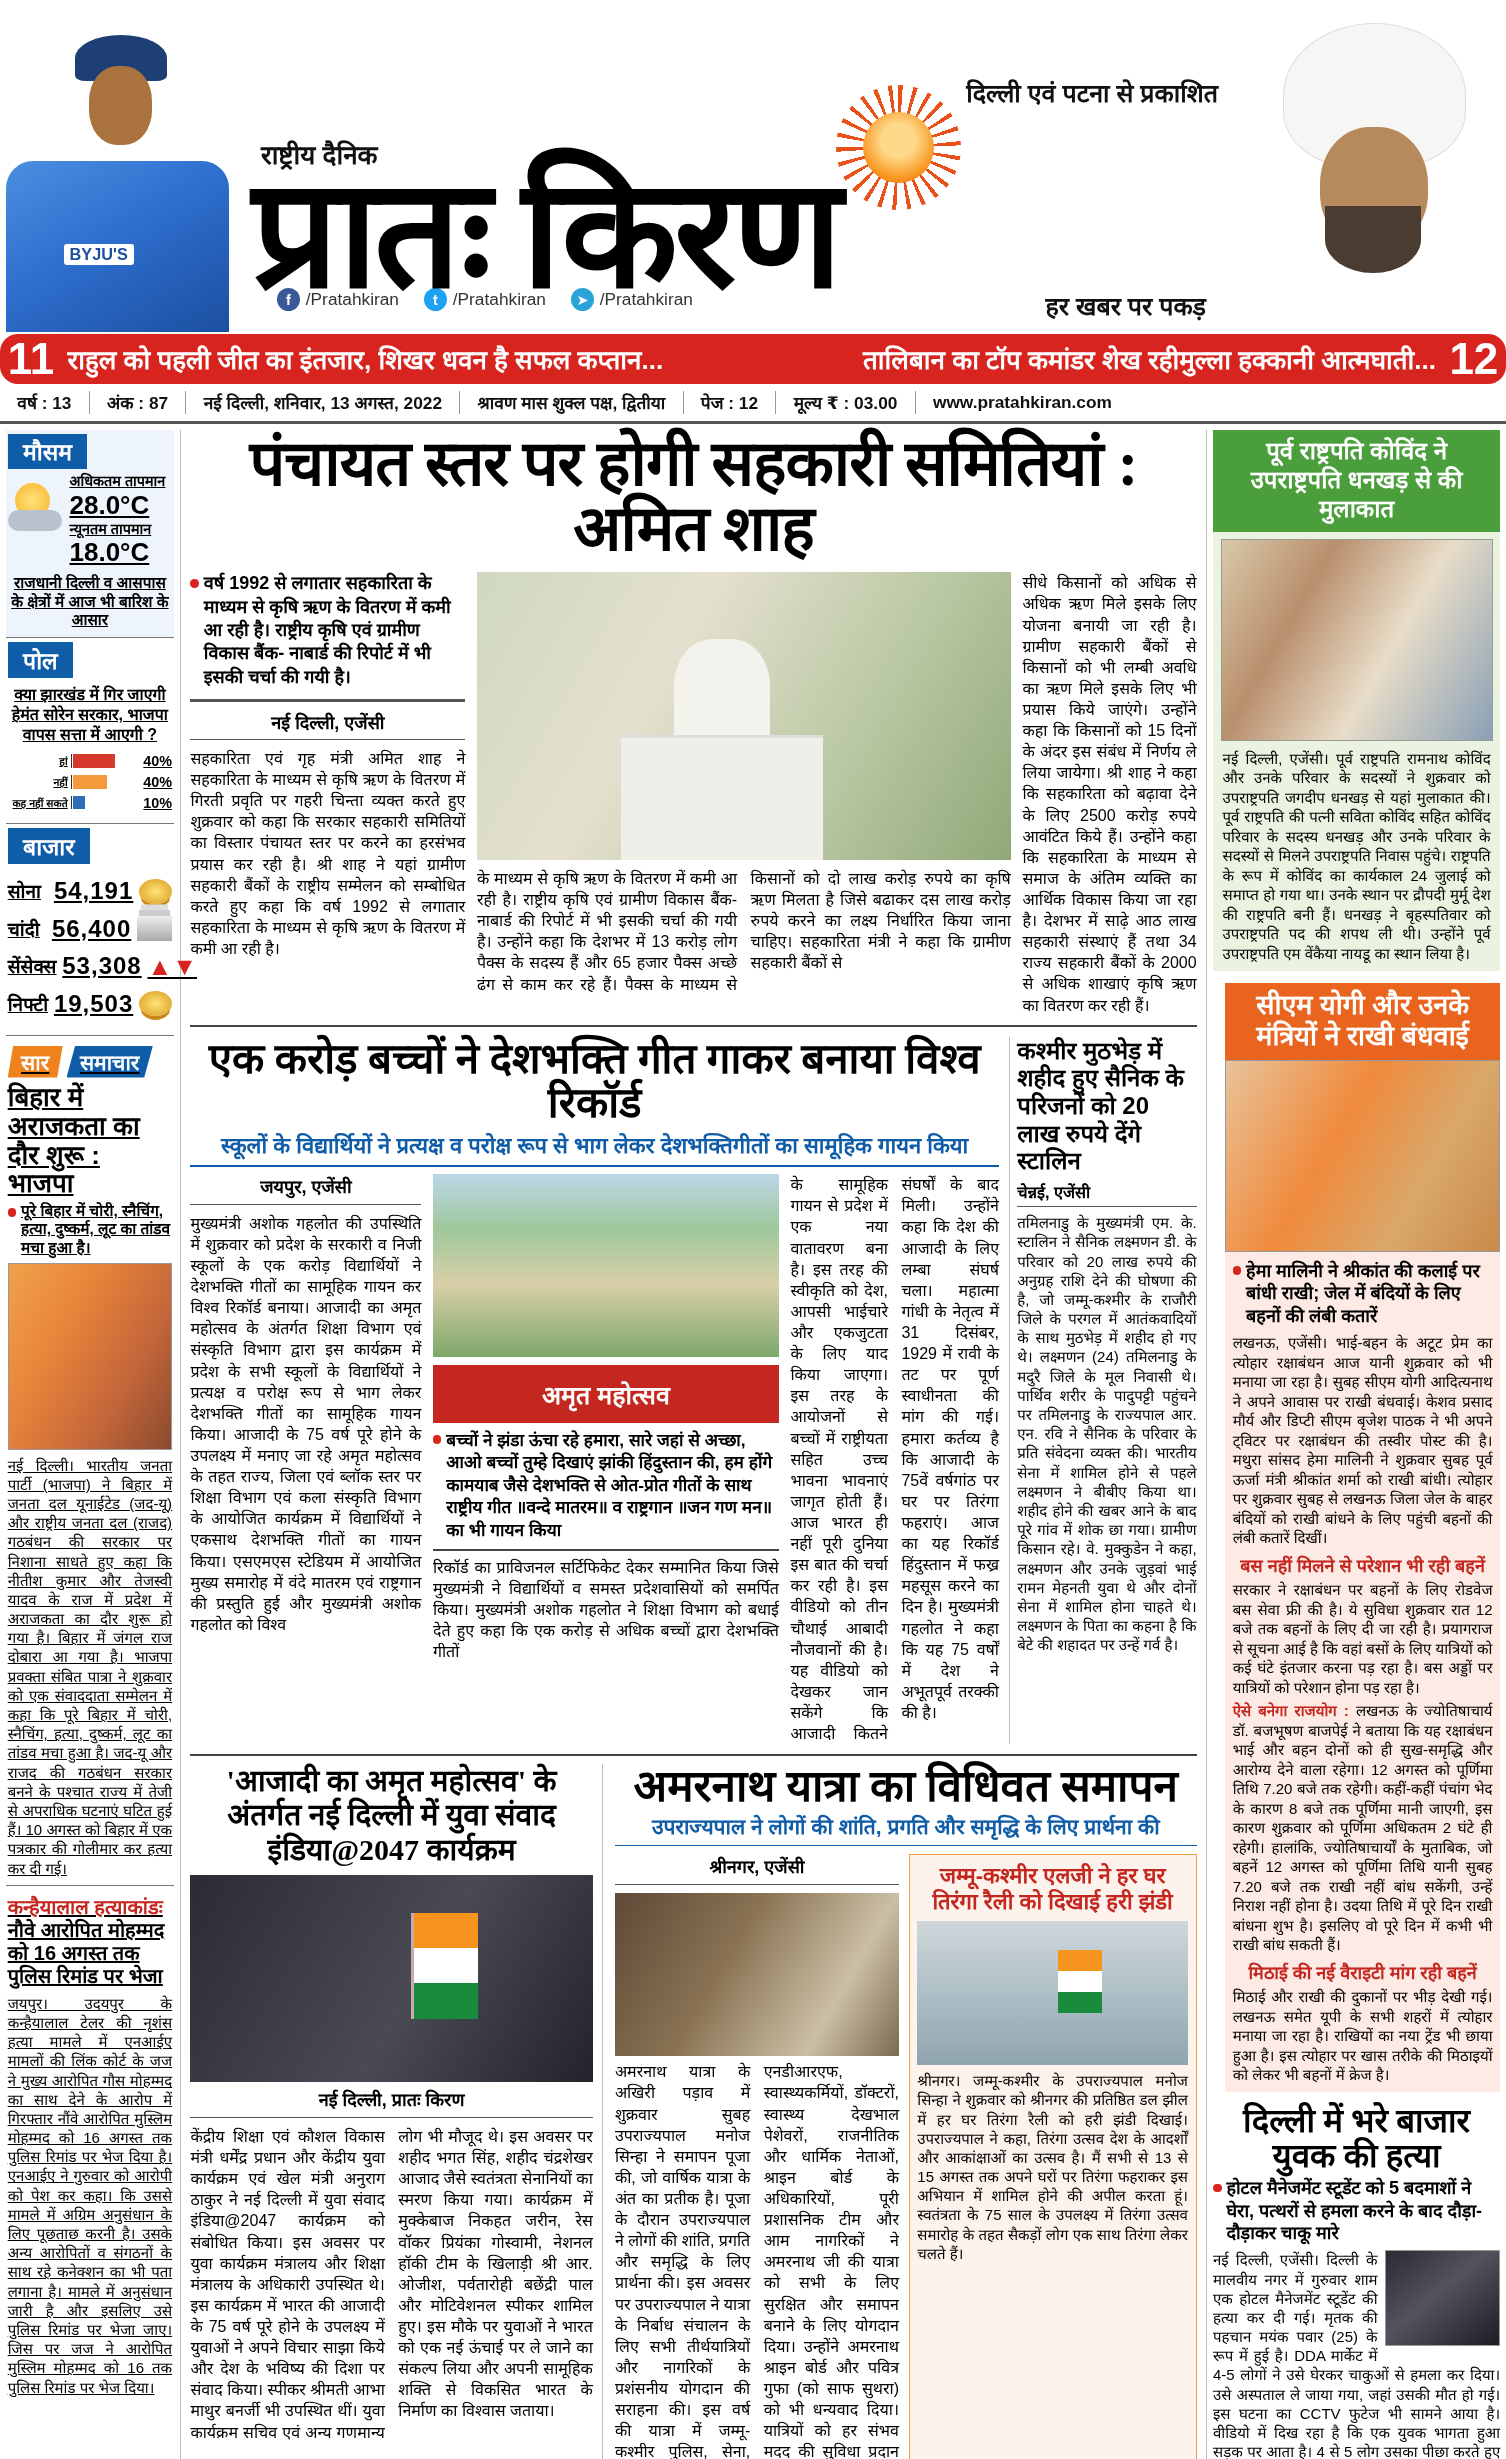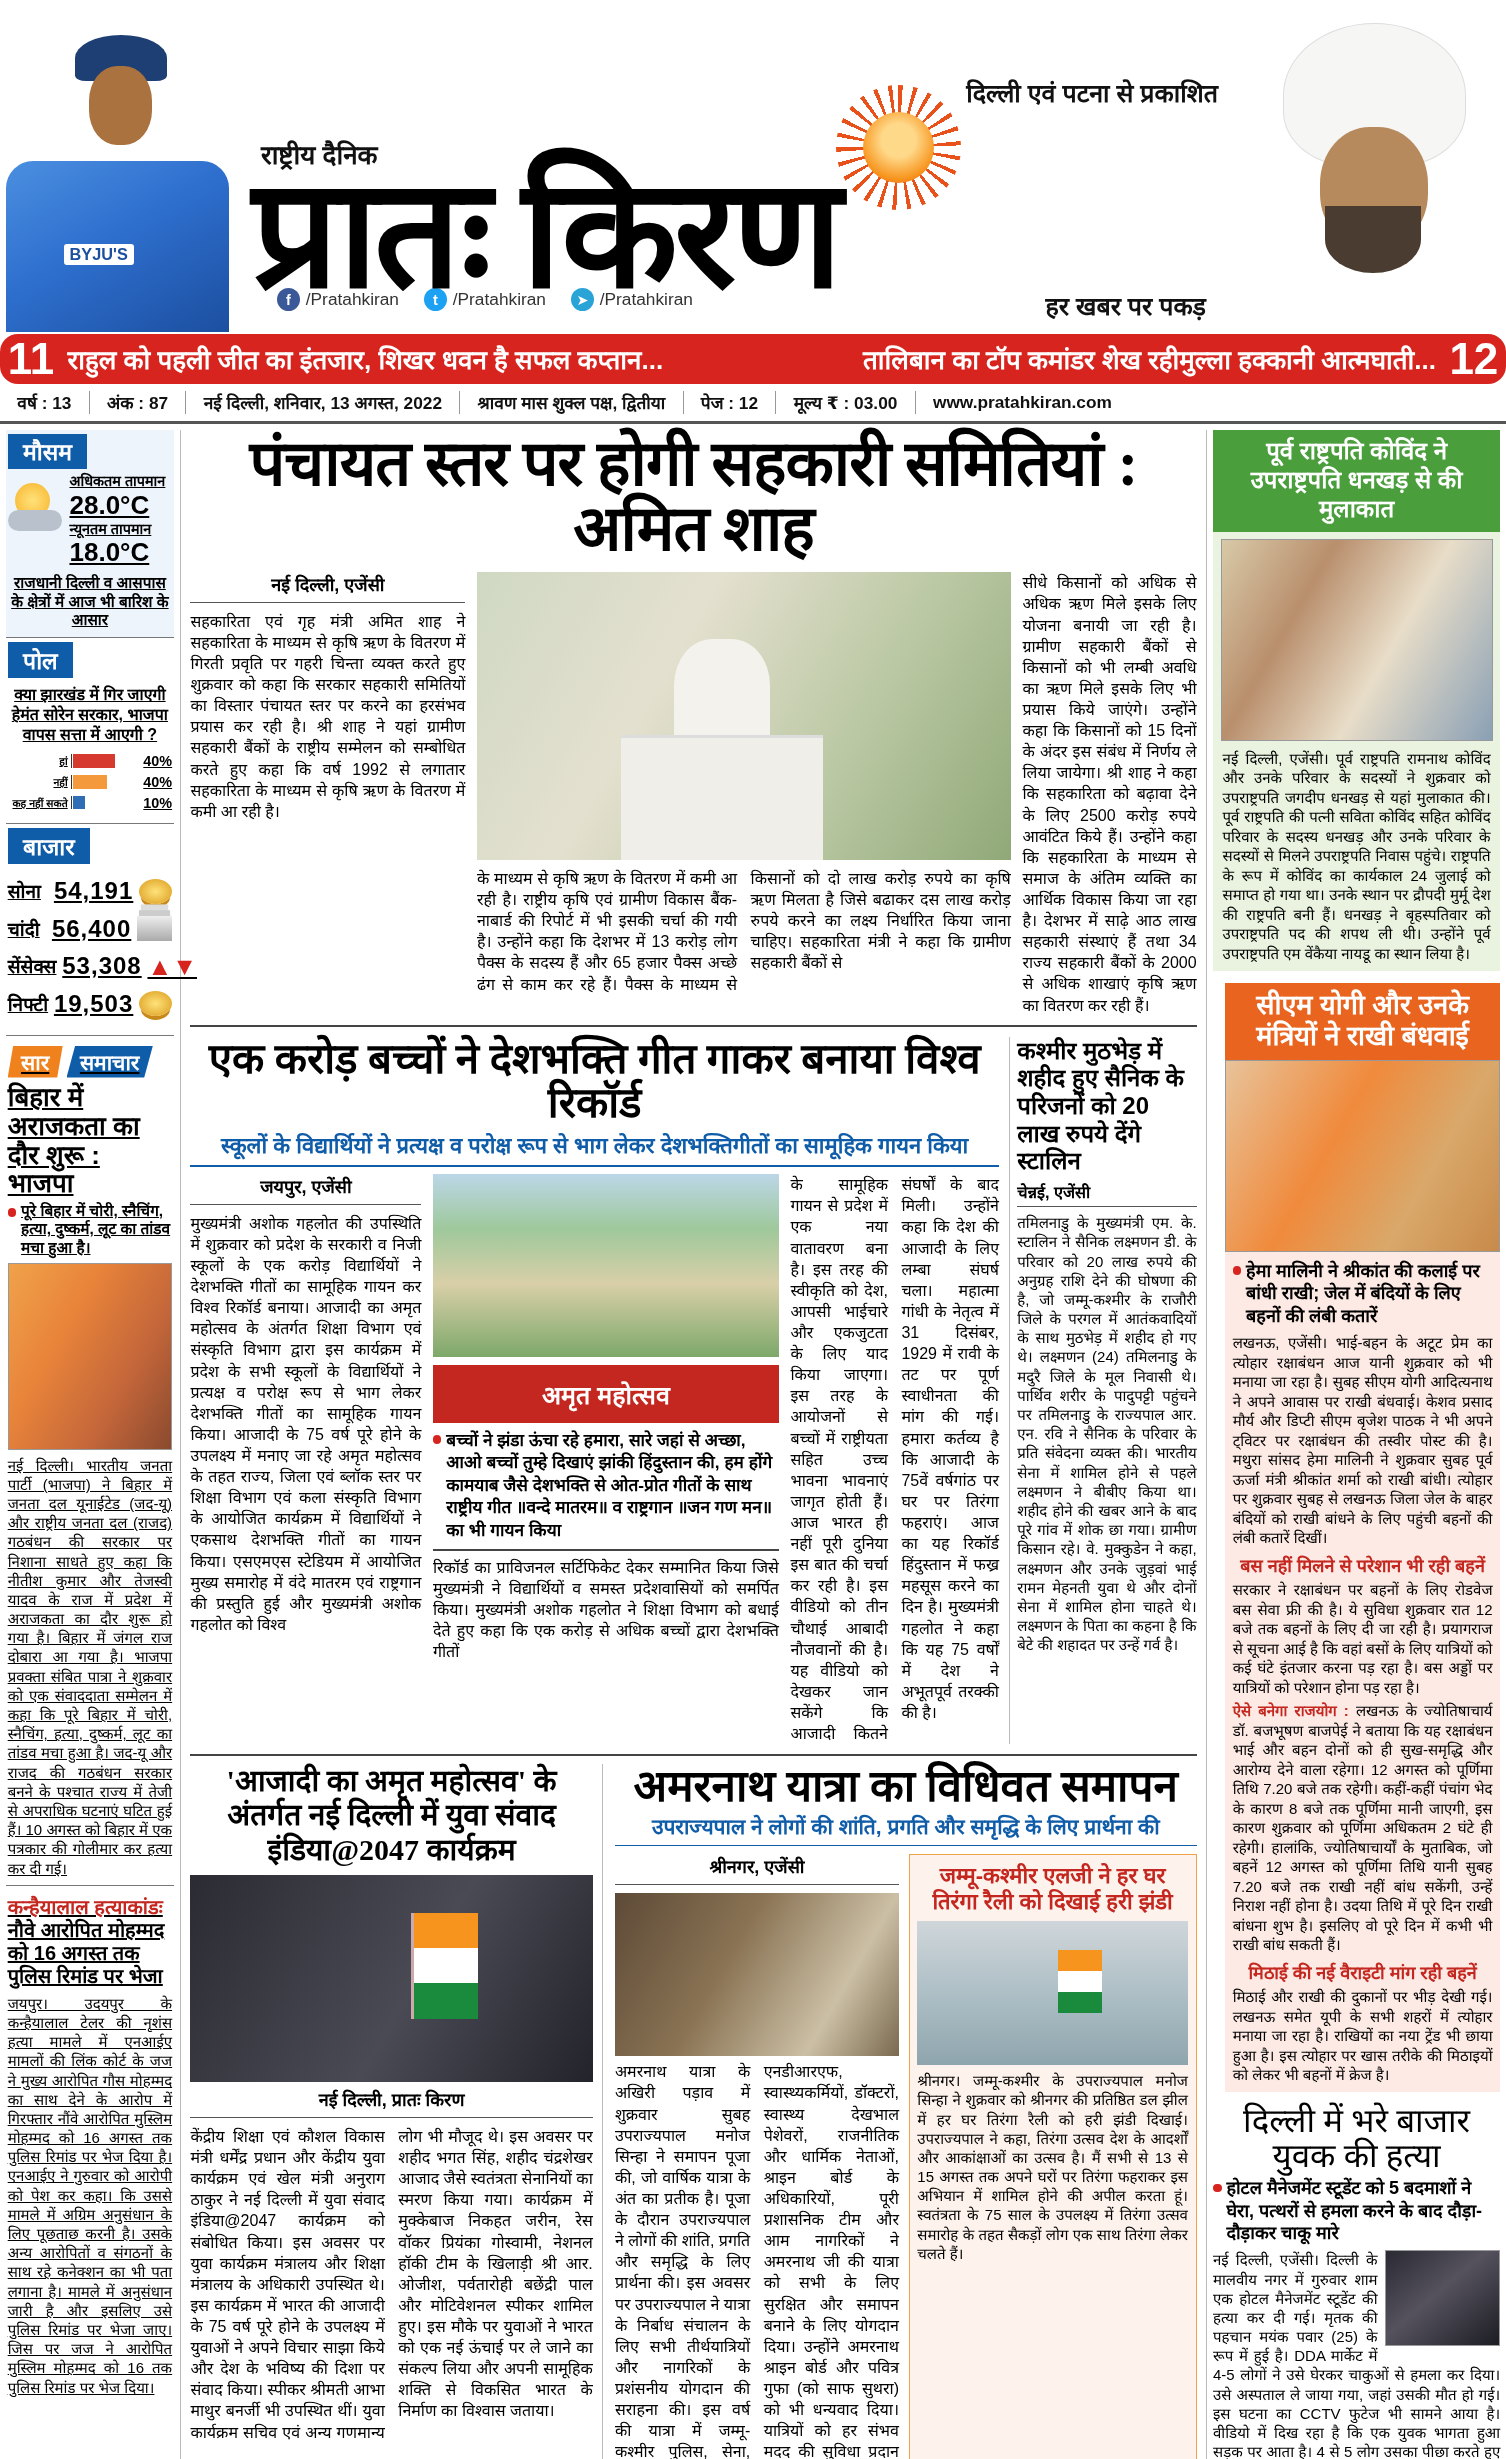--- a/index.html
+++ b/index.html
@@ -127,21 +127,21 @@
   .kov-photo { height:202px; margin:0 7.7px 7.7px; background:linear-gradient(120deg,#d8c9a8 0%,#b98f6d 30%,#e8ddc8 60%,#8aa0b5 100%); border:1px solid #999; }
   .gbody { font-size:15px; line-height:1.3; padding:0 9.6px; text-align:justify; }
   .obox { margin-bottom:11.5px;padding-left:12px; }
   .ohead { background:#e8641f; color:#fff; font-weight:900; font-size:27px; text-align:center; line-height:1.15; padding:7.7px 5.8px; }
   .yogi-photo { height:192px; background:linear-gradient(120deg,#e8c39a 0%,#f08a3c 40%,#d9a86a 70%,#c88a4a 100%); border:1px solid #999; }
   .pinkbox { background:#fdeae4; padding:7.7px; }
   .pink-bul { font-size:18px; line-height:1.25; margin-bottom:5.8px; }
   .pink-body { font-size:15px; line-height:1.3; text-align:justify; }
   .pink-sub { color:#c4271f; font-weight:900; font-size:18px; text-align:center; margin:5.8px 0 2.9px; }
   .lead-in { color:#c4271f; font-weight:900; }
-  .murder-head { font-size:33px; font-weight:400; text-align:center; font-family:"Liberation Serif","DejaVu Serif",serif; line-height:1.05; margin:3.8px 0; }
+  .murder-head { font-size:33px; font-weight:700; text-align:center; font-family:"Liberation Serif","DejaVu Serif",serif; line-height:1.05; margin:3.8px 0; }
   .murder-bul { font-size:18px; line-height:1.25; margin-bottom:5.8px; }
   .cctv { float:right; width:115px; height:96px; margin:0 0 3.8px 7.7px; background:linear-gradient(140deg,#2a2a33 0%,#55525e 45%,#1d1d24 100%); border:1px solid #999; }
 </style>
 </head>
 <body>
 
 <div class="page">
 
   <div class="header">
     <div class="rahul">
@@ -281,20 +281,21 @@
         <div class="body-sm">जयपुर। उदयपुर के कन्हैयालाल टेलर की नृशंस हत्या मामले में एनआईए मामलों की लिंक कोर्ट के जज ने मुख्य आरोपित गौस मोहम्मद का साथ देने के आरोप में गिरफ्तार नौंवे आरोपित मुस्लिम मोहम्मद को 16 अगस्त तक पुलिस रिमांड पर भेज दिया है। एनआईए ने गुरुवार को आरोपी को पेश कर कहा। कि उससे मामले में अग्रिम अनुसंधान के लिए पूछताछ करनी है। उसके अन्य आरोपितों व संगठनों के साथ रहे कनेक्शन का भी पता लगाना है। मामले में अनुसंधान जारी है और इसलिए उसे पुलिस रिमांड पर भेजा जाए। जिस पर जज ने आरोपित मुस्लिम मोहम्मद को 16 तक पुलिस रिमांड पर भेज दिया।</div>
       </div>
     </div>
 
     <div class="center">
 
       <div>
         <div class="main-head">पंचायत स्तर पर होगी सहकारी समितियां : अमित शाह</div>
         <div class="lead-grid">
           <div>
+            <div class="bullet lead-bul">वर्ष 1992 से लगातार सहकारिता के माध्यम से कृषि ऋण के वितरण में कमी आ रही है। राष्ट्रीय कृषि एवं ग्रामीण विकास बैंक- नाबार्ड की रिपोर्ट में भी इसकी चर्चा की गयी है।</div>
             <div class="dl">नई दिल्ली, एजेंसी</div>
             <div class="body-md">सहकारिता एवं गृह मंत्री अमित शाह ने सहकारिता के माध्यम से कृषि ऋण के वितरण में गिरती प्रवृति पर गहरी चिन्ता व्यक्त करते हुए शुक्रवार को कहा कि सरकार सहकारी समितियों का विस्तार पंचायत स्तर पर करने का हरसंभव प्रयास कर रही है। श्री शाह ने यहां ग्रामीण सहकारी बैंकों के राष्ट्रीय सम्मेलन को सम्बोधित करते हुए कहा कि वर्ष 1992 से लगातार सहकारिता के माध्यम से कृषि ऋण के वितरण में कमी आ रही है।</div>
           </div>
           <div>
             <div class="lead-photo">
               <div class="figure"></div>
                 <div class="podium"></div>
             </div>
             <div class="body-md lead-under">के माध्यम से कृषि ऋण के वितरण में कमी आ रही है। राष्ट्रीय कृषि एवं ग्रामीण विकास बैंक- नाबार्ड की रिपोर्ट में भी इसकी चर्चा की गयी है। उन्होंने कहा कि देशभर में 13 करोड़ लोग पैक्स के सदस्य हैं और 65 हजार पैक्स अच्छे ढंग से काम कर रहे हैं। पैक्स के माध्यम से किसानों को दो लाख करोड़ रुपये का कृषि ऋण मिलता है जिसे बढाकर दस लाख करोड़ रुपये करने का लक्ष्य निर्धारित किया जाना चाहिए। सहकारिता मंत्री ने कहा कि ग्रामीण सहकारी बैंकों से</div>
           </div>

